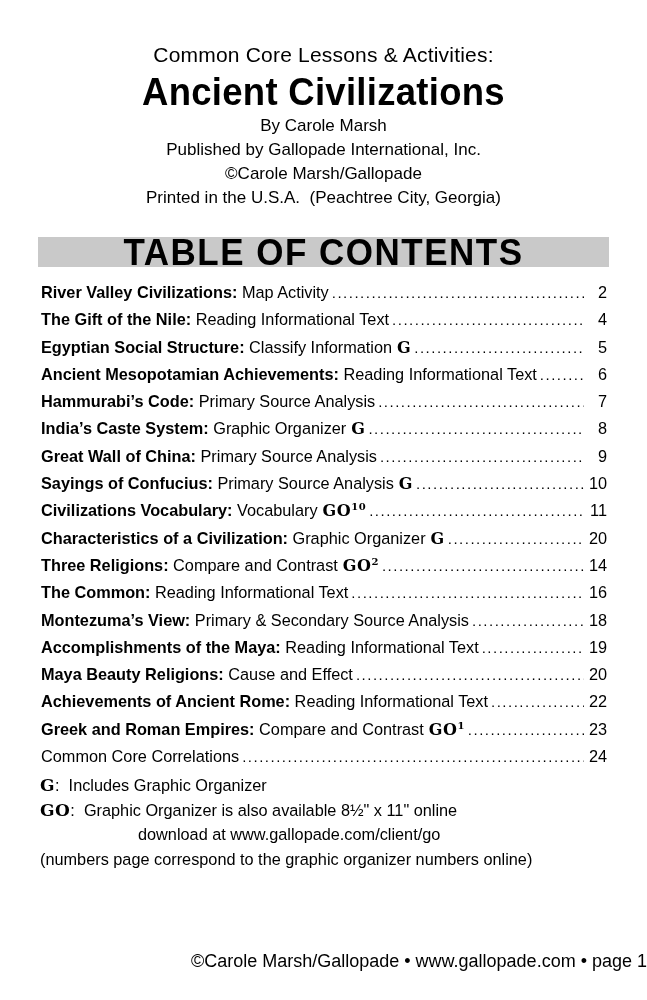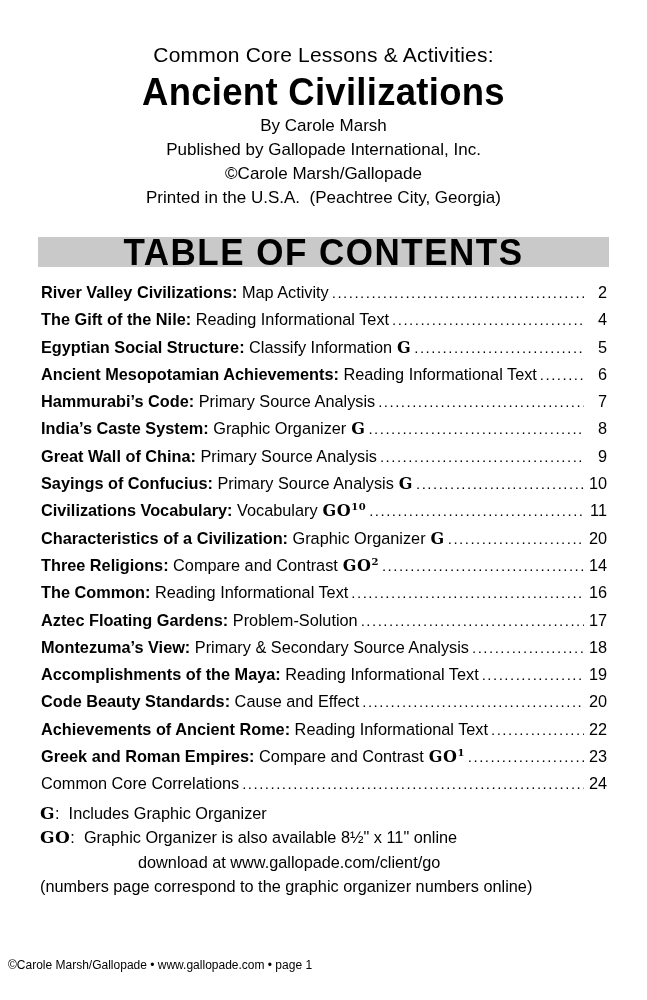--- a/index.html
+++ b/index.html
@@ -109,22 +109,22 @@
   }
   .legend-row { white-space: pre-wrap; }
   .legend .marker { margin-left: 0; font-size: 17px; }
   .legend-indent { padding-left: 98px; }
   
   .footer {
     position: absolute;
     left: 0;
     right: 0;
     bottom: 28px;
-    text-align: left;
-    font-size: 12px;
+    text-align: right;
+    font-size: 18px;
     margin-left: 8px;
   }
 </style>
 </head>
 <body>
 
 <div class="page">
 
   <div class="header">
     <div class="series-title">Common Core Lessons &amp; Activities:</div>
@@ -194,36 +194,31 @@
         <span class="toc-text"><span class="toc-title">Three Religions:</span><span class="toc-sub"> Compare and Contrast</span><span class="marker">GO<sup>2</sup></span></span>
         <span class="leader"></span>
         <span class="page-num">14</span>
       </div>
       <div class="toc-row">
         <span class="toc-text"><span class="toc-title">The Common:</span><span class="toc-sub"> Reading Informational Text</span></span>
         <span class="leader"></span>
         <span class="page-num">16</span>
       </div>
       <div class="toc-row">
-        <span class="toc-text"><span class="toc-title">Aztec Floating Gardens:</span><span class="toc-sub"> Problem-Solution</span></span>
-        <span class="leader"></span>
-        <span class="page-num">17</span>
-      </div>
-      <div class="toc-row">
         <span class="toc-text"><span class="toc-title">Montezuma’s View:</span><span class="toc-sub"> Primary &amp; Secondary Source Analysis</span></span>
         <span class="leader"></span>
         <span class="page-num">18</span>
       </div>
       <div class="toc-row">
         <span class="toc-text"><span class="toc-title">Accomplishments of the Maya:</span><span class="toc-sub"> Reading Informational Text</span></span>
         <span class="leader"></span>
         <span class="page-num">19</span>
       </div>
       <div class="toc-row">
-        <span class="toc-text"><span class="toc-title">Code Beauty Standards:</span><span class="toc-sub"> Cause and Effect</span></span>
+        <span class="toc-text"><span class="toc-title">Maya Beauty Religions:</span><span class="toc-sub"> Cause and Effect</span></span>
         <span class="leader"></span>
         <span class="page-num">20</span>
       </div>
       <div class="toc-row">
         <span class="toc-text"><span class="toc-title">Achievements of Ancient Rome:</span><span class="toc-sub"> Reading Informational Text</span></span>
         <span class="leader"></span>
         <span class="page-num">22</span>
       </div>
       <div class="toc-row">
         <span class="toc-text"><span class="toc-title">Greek and Roman Empires:</span><span class="toc-sub"> Compare and Contrast</span><span class="marker">GO<sup>1</sup></span></span>

